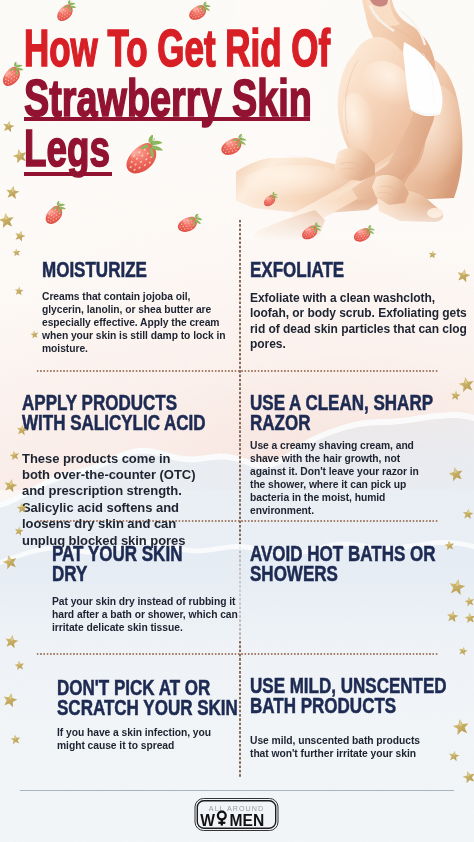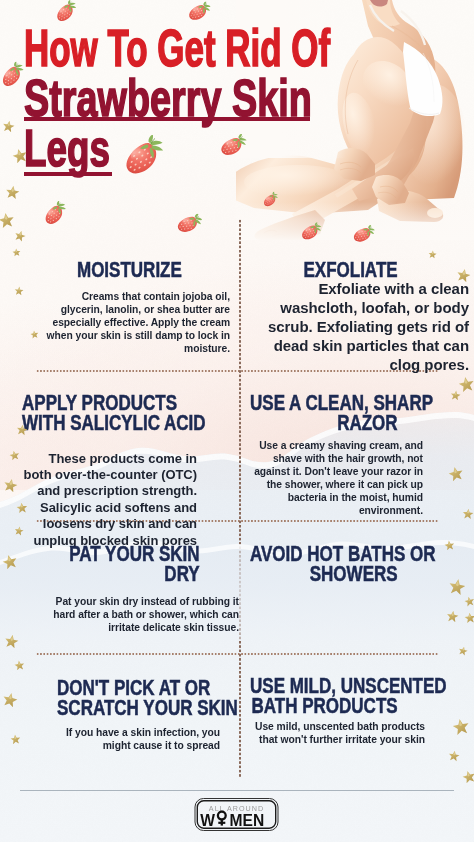--- a/index.html
+++ b/index.html
@@ -27,21 +27,21 @@
   .title{position:absolute;left:0;top:0;width:474px;height:200px;}
   .tline{position:absolute;left:24px;font-weight:700;letter-spacing:0px;line-height:1;
      white-space:pre;transform-origin:left top;font-family:"Liberation Sans",sans-serif;
      font-size:52px;}
   .t1{top:22px;color:#d81f26;transform:scaleX(.672);-webkit-text-stroke:1.6px #d81f26;}
   .t2{top:72px;color:#921331;transform:scaleX(.727);-webkit-text-stroke:1.6px #921331;}
   .t3{top:122px;color:#921331;transform:scaleX(.708);-webkit-text-stroke:1.6px #921331;}
   .uline{position:absolute;background:#921331;height:4px;left:24px;}
 
   
-  .cell{position:absolute;text-align:right;}
+  .cell{position:absolute;}
   .h{color:#1d2a52;font-weight:700;line-height:.93;letter-spacing:0px;
      transform:scaleX(.777);transform-origin:left top;white-space:pre;
      -webkit-text-stroke:0.55px #1d2a52;}
   .p{color:#1d2330;font-weight:700;line-height:1.26;letter-spacing:-0.05px;}
 
   .dash-h{position:absolute;height:1.6px;
      background-image:radial-gradient(circle,#a6806c 50%,rgba(0,0,0,0) 52%);
      background-size:3.3px 1.6px;background-repeat:repeat-x;}
   .dash-v{position:absolute;width:2px;
      background-image:radial-gradient(circle,#8a6a5b 48%,rgba(0,0,0,0) 50%);
@@ -252,21 +252,21 @@
                C124 27 112 35 94 35 C78 35 64 29 48 31 C30 33 18 39 0 45 Z" fill="#ffffff" opacity=".72"></path>
     </svg>
   </div>
 
   <div class="cell" style="left:42px;top:260px;width:180px;">
     <div class="h" style="font-size:21.9px;">MOISTURIZE</div>
     <div class="p" style="font-size:10.3px;margin-top:11px;width:188px;">Creams that contain jojoba oil, glycerin, lanolin, or shea butter are especially effective. Apply the cream when your skin is still damp to lock in moisture.</div>
   </div>
   <div class="cell" style="left:250px;top:260px;width:190px;">
     <div class="h" style="font-size:21.9px;">EXFOLIATE</div>
-    <div class="p" style="font-size:15px;width:219px;">Exfoliate with a clean washcloth, loofah, or body scrub. Exfoliating gets rid of dead skin particles that can clog pores.</div>
+    <div class="p" style="font-size:12px;margin-top:11px;width:219px;">Exfoliate with a clean washcloth, loofah, or body scrub. Exfoliating gets rid of dead skin particles that can clog pores.</div>
   </div>
 
   <div class="cell" style="left:22px;top:393px;width:196px;">
     <div class="h" style="font-size:21.9px;">APPLY PRODUCTS
 WITH SALICYLIC ACID</div>
     <div class="p" style="font-size:13px;margin-top:17px;width:175px;">These products come in both over-the-counter (OTC) and prescription strength. Salicylic acid softens and loosens dry skin and can unplug blocked skin pores</div>
   </div>
   <div class="cell" style="left:250px;top:393px;width:190px;">
     <div class="h" style="font-size:21.9px;">USE A CLEAN, SHARP
 RAZOR</div>
@@ -284,21 +284,21 @@
   </div>
 
   <div class="cell" style="left:57px;top:678px;width:190px;">
     <div class="h" style="font-size:21.9px;">DON'T PICK AT OR
 SCRATCH YOUR SKIN</div>
     <div class="p" style="font-size:10.3px;margin-top:8px;width:163px;"> If you have a skin infection, you might cause it to spread</div>
   </div>
   <div class="cell" style="left:250px;top:676px;width:190px;">
     <div class="h" style="font-size:21.9px;">USE MILD, UNSCENTED
 BATH PRODUCTS</div>
-    <div class="p" style="font-size:10.3px;margin-top:4px;width:175px;">Use mild, unscented bath products that won't further irritate your skin</div>
+    <div class="p" style="font-size:10.3px;margin-top:18px;width:175px;">Use mild, unscented bath products that won't further irritate your skin</div>
   </div>
 
   <div class="decor">
    <div class="berry" style="left:219px;top:133px;width:28px;height:26px;transform:rotate(8deg);">
         <svg class="berrysvg" viewBox="0 0 44 40">
  <defs>
   <radialGradient id="bgr" cx="0.46" cy="0.3" r="0.78">
     <stop offset="0" stop-color="#fa9e8e"></stop>
               <stop offset=".4" stop-color="#f17064"></stop>
     <stop offset=".78" stop-color="#e4554a"></stop>

